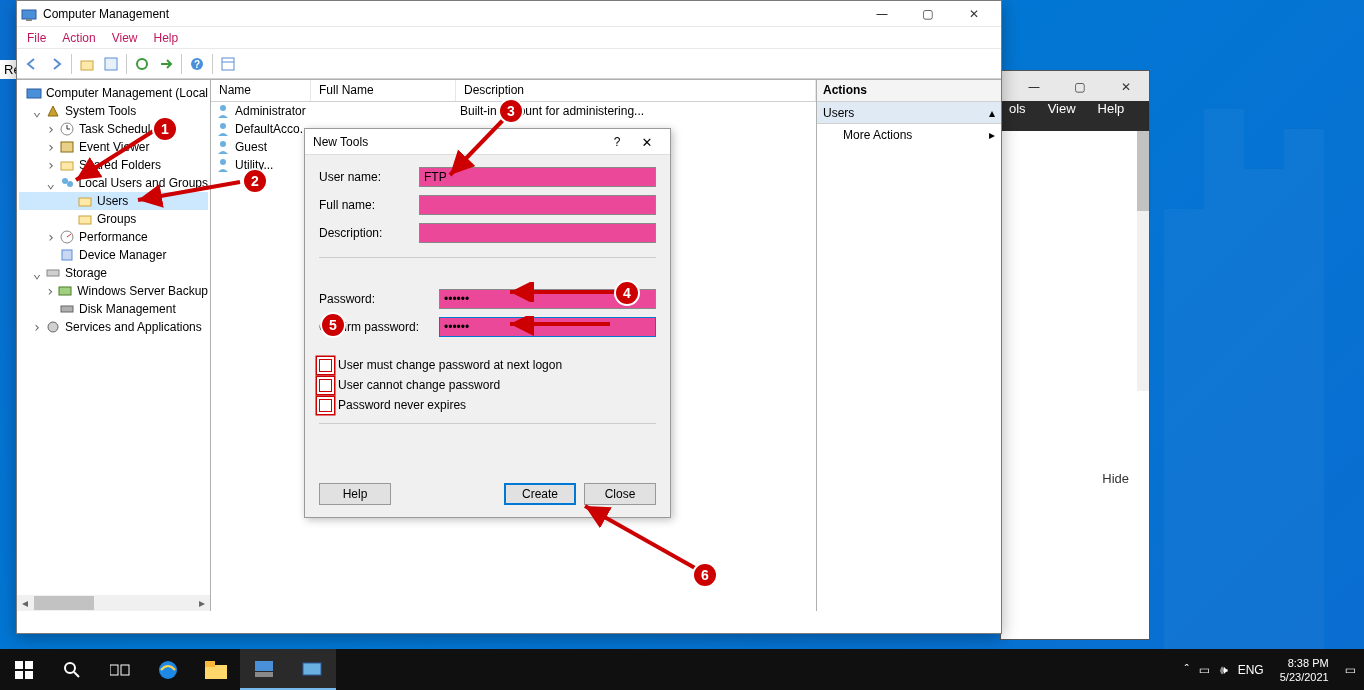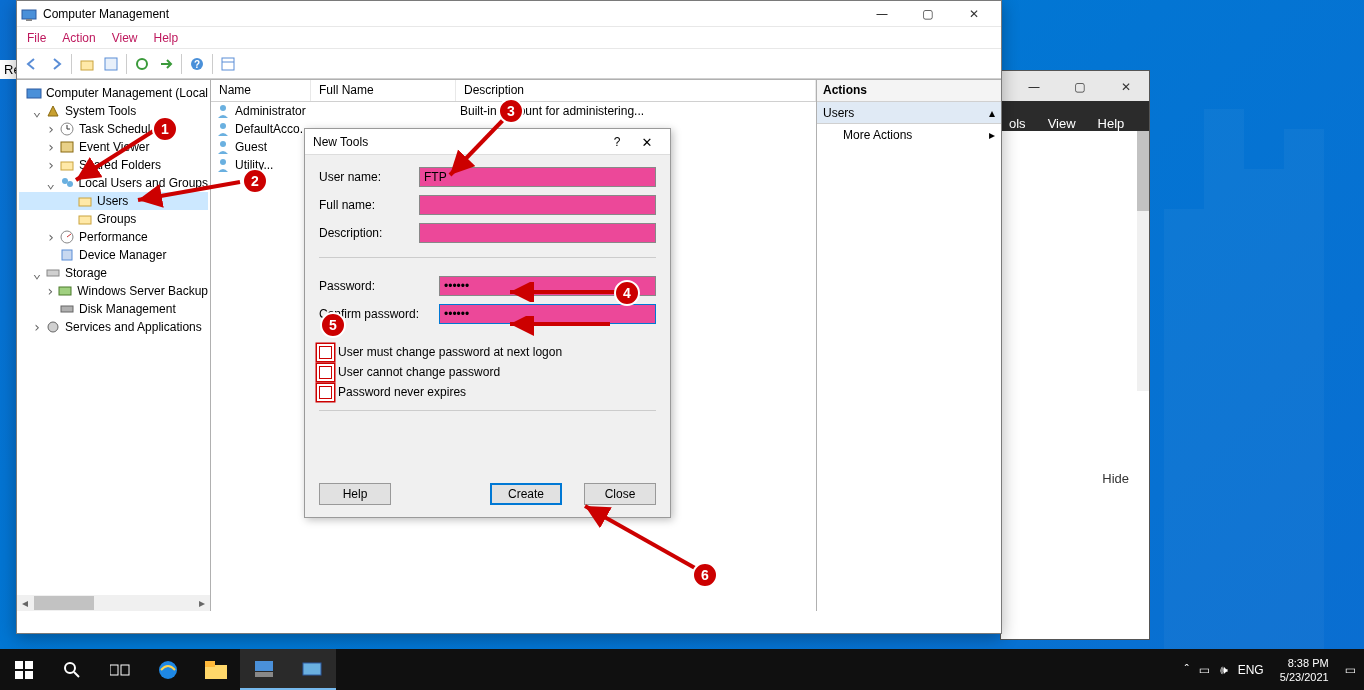--- a/index.html
+++ b/index.html
@@ -9,21 +9,21 @@
 .win-stripes div{position:absolute;bottom:0;width:40px;background:rgba(255,255,255,.04)}
 .win-stripes .s1{right:160px;height:440px}
 .win-stripes .s2{right:120px;height:540px}
 .win-stripes .s3{right:80px;height:480px}
 .win-stripes .s4{right:40px;height:520px}
 
 
 .bg-window{position:absolute;left:1000px;top:70px;width:150px;height:570px;background:#fff;border:1px solid #555}
 .bg-titlebar{height:30px;background:#e8e8e8;display:flex;justify-content:flex-end;align-items:center}
 .bg-titlebar span{width:46px;text-align:center;font-family:system-ui;font-size:12px;color:#333}
-.bg-menubar{height:30px;background:#2b2b2b;color:#fff;display:flex;align-items:flex-end;padding:0 8px;gap:22px;font-size:13px}
+.bg-menubar{height:30px;background:#2b2b2b;color:#fff;display:flex;align-items:flex-start;padding:0 8px;gap:22px;font-size:13px}
 .bg-body{background:#fff;height:480px;position:relative}
 .bg-hide{position:absolute;right:20px;top:340px;font-size:13px;color:#333}
 .bg-scroll{position:absolute;right:0;top:0;width:12px;height:260px;background:#f0f0f0}
 .bg-thumb{width:12px;height:80px;background:#c2c2c2}
 
 
 .mmc{position:absolute;left:16px;top:0;width:986px;height:634px;background:#fff;border:1px solid #7a7a7a;box-shadow:0 4px 16px rgba(0,0,0,.3)}
 .mmc-title{height:26px;display:flex;align-items:center;padding:0 4px;background:#fff;border-bottom:1px solid #e8e8e8}
 .mmc-title .icon{width:16px;height:16px;margin-right:6px}
 .mmc-title .txt{flex:1;font-size:12px;color:#000}
@@ -57,21 +57,21 @@
 
 .dlg{position:absolute;left:304px;top:128px;width:367px;height:390px;background:#f0f0f0;border:1px solid #9a9a9a;box-shadow:2px 2px 8px rgba(0,0,0,.25)}
 .dlg-title{height:26px;background:#fff;display:flex;align-items:center;padding:0 8px;border-bottom:1px solid #ddd}
 .dlg-title .t{flex:1;font-size:12px}
 .dlg-title .q{width:30px;text-align:center;font-size:12px}
 .dlg-title .x{width:30px;text-align:center;font-family:system-ui;font-size:13px}
 .dlg-body{padding:8px 14px}
 .fr{display:flex;align-items:center;height:28px}
 .fr label{width:100px;font-size:12px}
 .fr input{flex:1;height:20px;border:1px solid #888;padding:0 4px;font-size:12px;background:#ec4899}
-.fr.gap{margin-top:14px}
+.fr.gap{margin-top:27px}
 .fr .pl{width:120px}
 .hr{height:1px;background:#ccc;margin:10px 0}
 .ck{display:flex;align-items:center;height:20px;font-size:12px}
 .ck .box{width:13px;height:13px;border:1.5px solid #cc0000;background:#fff;margin-right:6px;box-shadow:0 0 0 2px #fff,0 0 0 3.5px #cc0000}
 .dlg-btns{display:flex;gap:6px;justify-content:space-between;padding:12px 14px;position:absolute;bottom:0;left:0;right:0}
 .btn{width:72px;height:22px;border:1px solid #999;background:#e1e1e1;font-size:12px;display:flex;align-items:center;justify-content:center}
 .btn.def{border:1px solid #0078d4;box-shadow:inset 0 0 0 1px #0078d4}
 
 
 .call{position:absolute;width:26px;height:26px;border-radius:50%;background:#cc0000;color:#fff;display:flex;align-items:center;justify-content:center;font-weight:bold;font-size:14px;border:2px solid #fff;z-index:50;pointer-events:none}
@@ -397,21 +397,21 @@
           <span>User cannot change password</span>
         </div>
       <div class="ck">
           <span class="box"></span>
           <span>Password never expires</span>
         </div>
     </div>
     <div class="hr" style="margin:0 14px"></div>
     <div class="dlg-btns">
       <div class="btn">Help</div>
-      <div style="display:flex;gap:22px">
+      <div style="display:flex;gap:8px">
         <div class="btn def">Create</div>
         <div class="btn">Close</div>
       </div>
     </div>
   </div>
 
   <div class="call" style="left:152px;top:116px">1</div>
   <div class="call" style="left:242px;top:168px">2</div>
   <div class="call" style="left:498px;top:98px">3</div>
   <div class="call" style="left:614px;top:280px">4</div>

